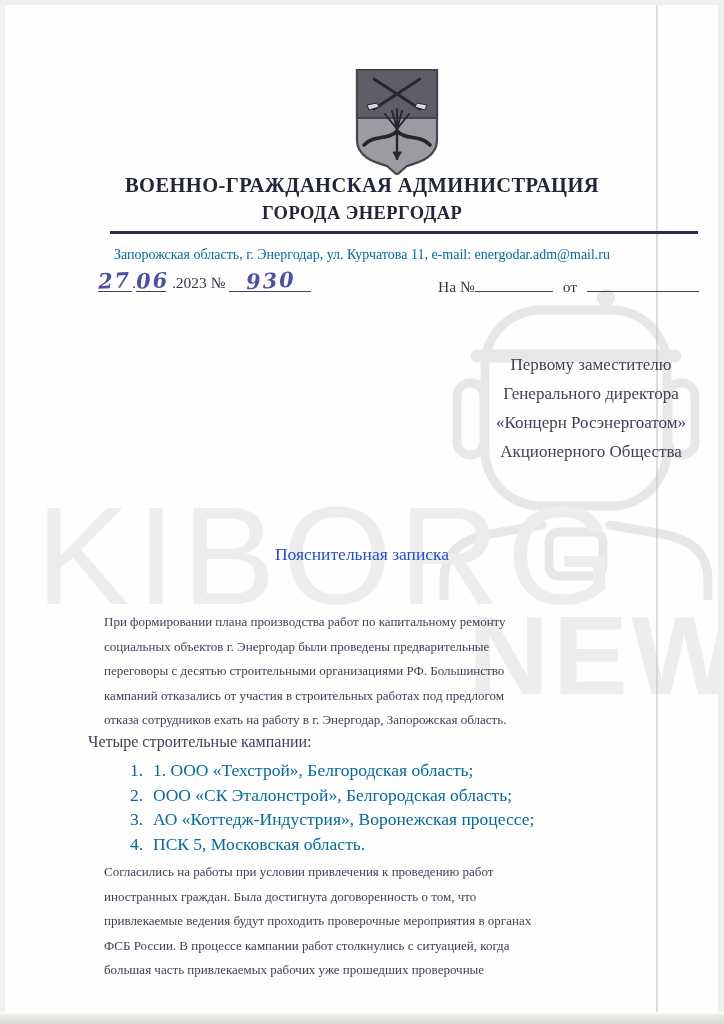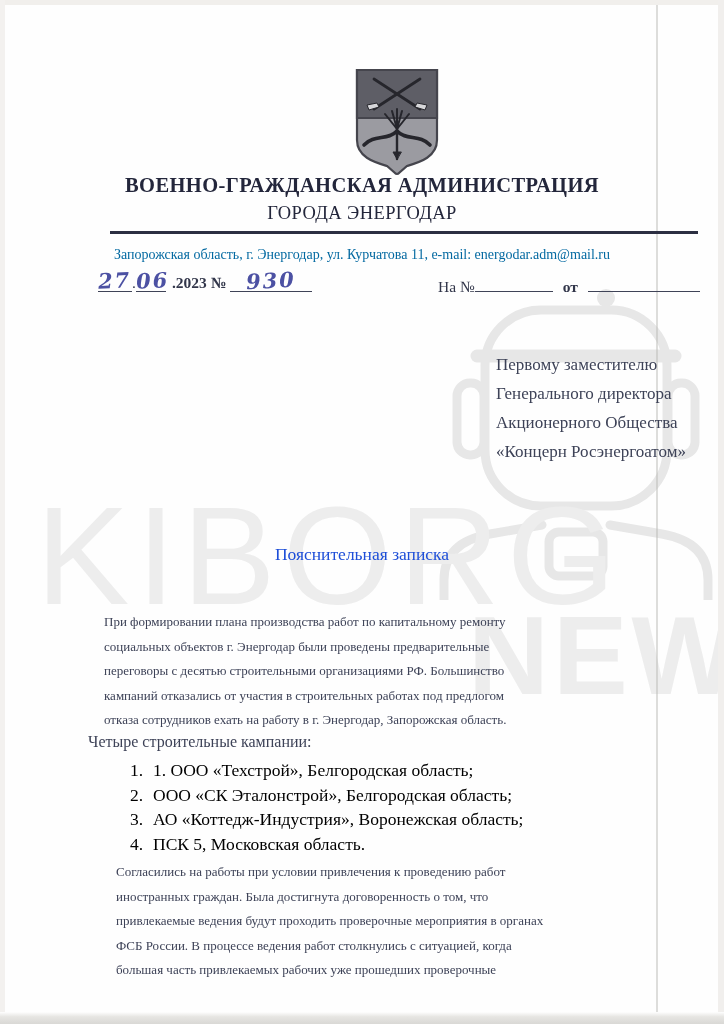--- a/index.html
+++ b/index.html
@@ -32,54 +32,54 @@
   .wm-robot{left:430px;top:280px;}
   
   .content{position:absolute;inset:0;z-index:1;border-radius:24px;}
   .crest{position:absolute;left:353px;top:66px;}
   .h1{
     position:absolute;top:174px;left:0;width:100%;text-align:center;
     font-weight:bold;font-size:20.5px;color:#23263b;letter-spacing:0.4px;
   }
   .h2{
     position:absolute;top:203px;left:0;width:100%;text-align:center;
-    font-weight:normal;font-size:18.5px;color:#23263b;letter-spacing:0.4px;
+    font-weight:bold;font-size:18.5px;color:#23263b;letter-spacing:0.4px;
   }
   .rule{position:absolute;top:231px;left:110px;width:588px;height:3px;background:#2c2f42;}
   .contact{
     position:absolute;top:247px;left:0;width:100%;text-align:center;
     font-size:14px;color:#0369a1;
   }
   .ref-row{position:absolute;top:272px;left:0;width:100%;height:34px;font-size:15.5px;color:#32364a;}
   .ref-left{position:absolute;left:98px;top:2px;white-space:nowrap;}
   .ref-right{position:absolute;left:438px;top:2px;white-space:nowrap;}
   .blank{display:inline-block;border-bottom:1.5px solid #3f4357;height:17px;vertical-align:baseline;}
   .w34{width:34px;} .w30{width:30px;} .w82{width:82px;text-align:center;}
   .w78{width:78px;} .w112{width:112px;margin-left:6px;}
   .hand{
     font-family:"DejaVu Serif",serif;font-style:italic;font-weight:bold;
     color:#4c51a3;font-size:21px;line-height:14px;display:inline-block;
     transform:rotate(-3deg);letter-spacing:2px;
   }
-  .printed-gap{display:inline-block;margin:0 4px 16px 6px;font-weight:bold;}
+  .printed-gap{display:inline-block;margin:0 4px 16px 6px;}
   .addressee{
-    position:absolute;top:350px;right:38px;text-align:left;
+    position:absolute;top:350px;right:38px;text-align:center;
     font-size:17px;line-height:29px;color:#3d4257;
   }
   .doc-title{
     position:absolute;top:544px;left:0;width:100%;text-align:center;
     font-size:17.5px;color:#1d4ed8;
   }
   .para{position:absolute;left:104px;font-size:13px;line-height:24.6px;color:#3d4257;}
   .p1{top:610px;width:600px;}
   .list-intro{position:absolute;left:88px;top:733px;font-size:16px;color:#3d4257;}
-  .list{position:absolute;left:130px;top:760px;font-size:17.5px;color:#000000;}
+  .list{position:absolute;left:130px;top:760px;font-size:17.5px;color:#0369a1;}
   .list-row{height:24.6px;white-space:nowrap;}
   .list-num{display:inline-block;width:23px;}
-  .p2{top:860px;width:605px;margin-left:12px;}
+  .p2{top:860px;width:605px;}
 </style>
 </head>
 <body>
 
 <div class="page">
 
   <svg class="wm wm-robot" width="292" height="320" viewBox="0 0 292 320">
     <g fill="none" stroke="#e7e7e7" stroke-width="9" stroke-linecap="round">
       <circle cx="176" cy="18" r="9" fill="#e7e7e7" stroke="none"></circle>
       <rect x="55" y="30" width="182" height="196" rx="56"></rect>
@@ -140,22 +140,22 @@
       </div>
       <div class="ref-right">
         <span>На №</span><span class="blank w78"></span>
         <span class="printed-gap">от</span><span class="blank w112"></span>
       </div>
     </div>
 
     <div class="addressee">
       <div>Первому заместителю</div>
       <div>Генерального директора</div>
+      <div>«Концерн Росэнергоатом»</div>
       <div>Акционерного Общества</div>
-      <div>«Концерн Росэнергоатом»</div>
     </div>
 
     <div class="doc-title">Пояснительная записка</div>
 
     <div class="para p1">
       <div>При формировании плана производства работ по капитальному ремонту</div>
       <div>социальных объектов г. Энергодар были проведены предварительные</div>
       <div>переговоры с десятью строительными организациями РФ. Большинство</div>
       <div>кампаний отказались от участия в строительных работах под предлогом</div>
       <div>отказа сотрудников ехать на работу в г. Энергодар, Запорожская область.</div>
@@ -164,29 +164,29 @@
     <div class="list-intro">Четыре строительные кампании:</div>
 
     <div class="list">
       <div class="list-row">
         <span class="list-num">1.</span><span>1. ООО «Техстрой», Белгородская область;</span>
       </div>
       <div class="list-row">
         <span class="list-num">2.</span><span>ООО «СК Эталонстрой», Белгородская область;</span>
       </div>
       <div class="list-row">
-        <span class="list-num">3.</span><span>АО «Коттедж-Индустрия», Воронежская область;</span>
+        <span class="list-num">3.</span><span>АО «Коттедж-Индустрия», Воронежская процессе;</span>
       </div>
       <div class="list-row">
         <span class="list-num">4.</span><span>ПСК 5, Московская область.</span>
       </div>
     </div>
 
     <div class="para p2">
       <div>Согласились на работы при условии привлечения к проведению работ</div>
       <div>иностранных граждан. Была достигнута договоренность о том, что</div>
       <div>привлекаемые ведения будут проходить проверочные мероприятия в органах</div>
-      <div>ФСБ России. В процессе ведения работ столкнулись с ситуацией, когда</div>
+      <div>ФСБ России. В процессе кампании работ столкнулись с ситуацией, когда</div>
       <div>большая часть привлекаемых рабочих уже прошедших проверочные</div>
     </div>
 
   </div>
 </div>
 
 </body></html>

